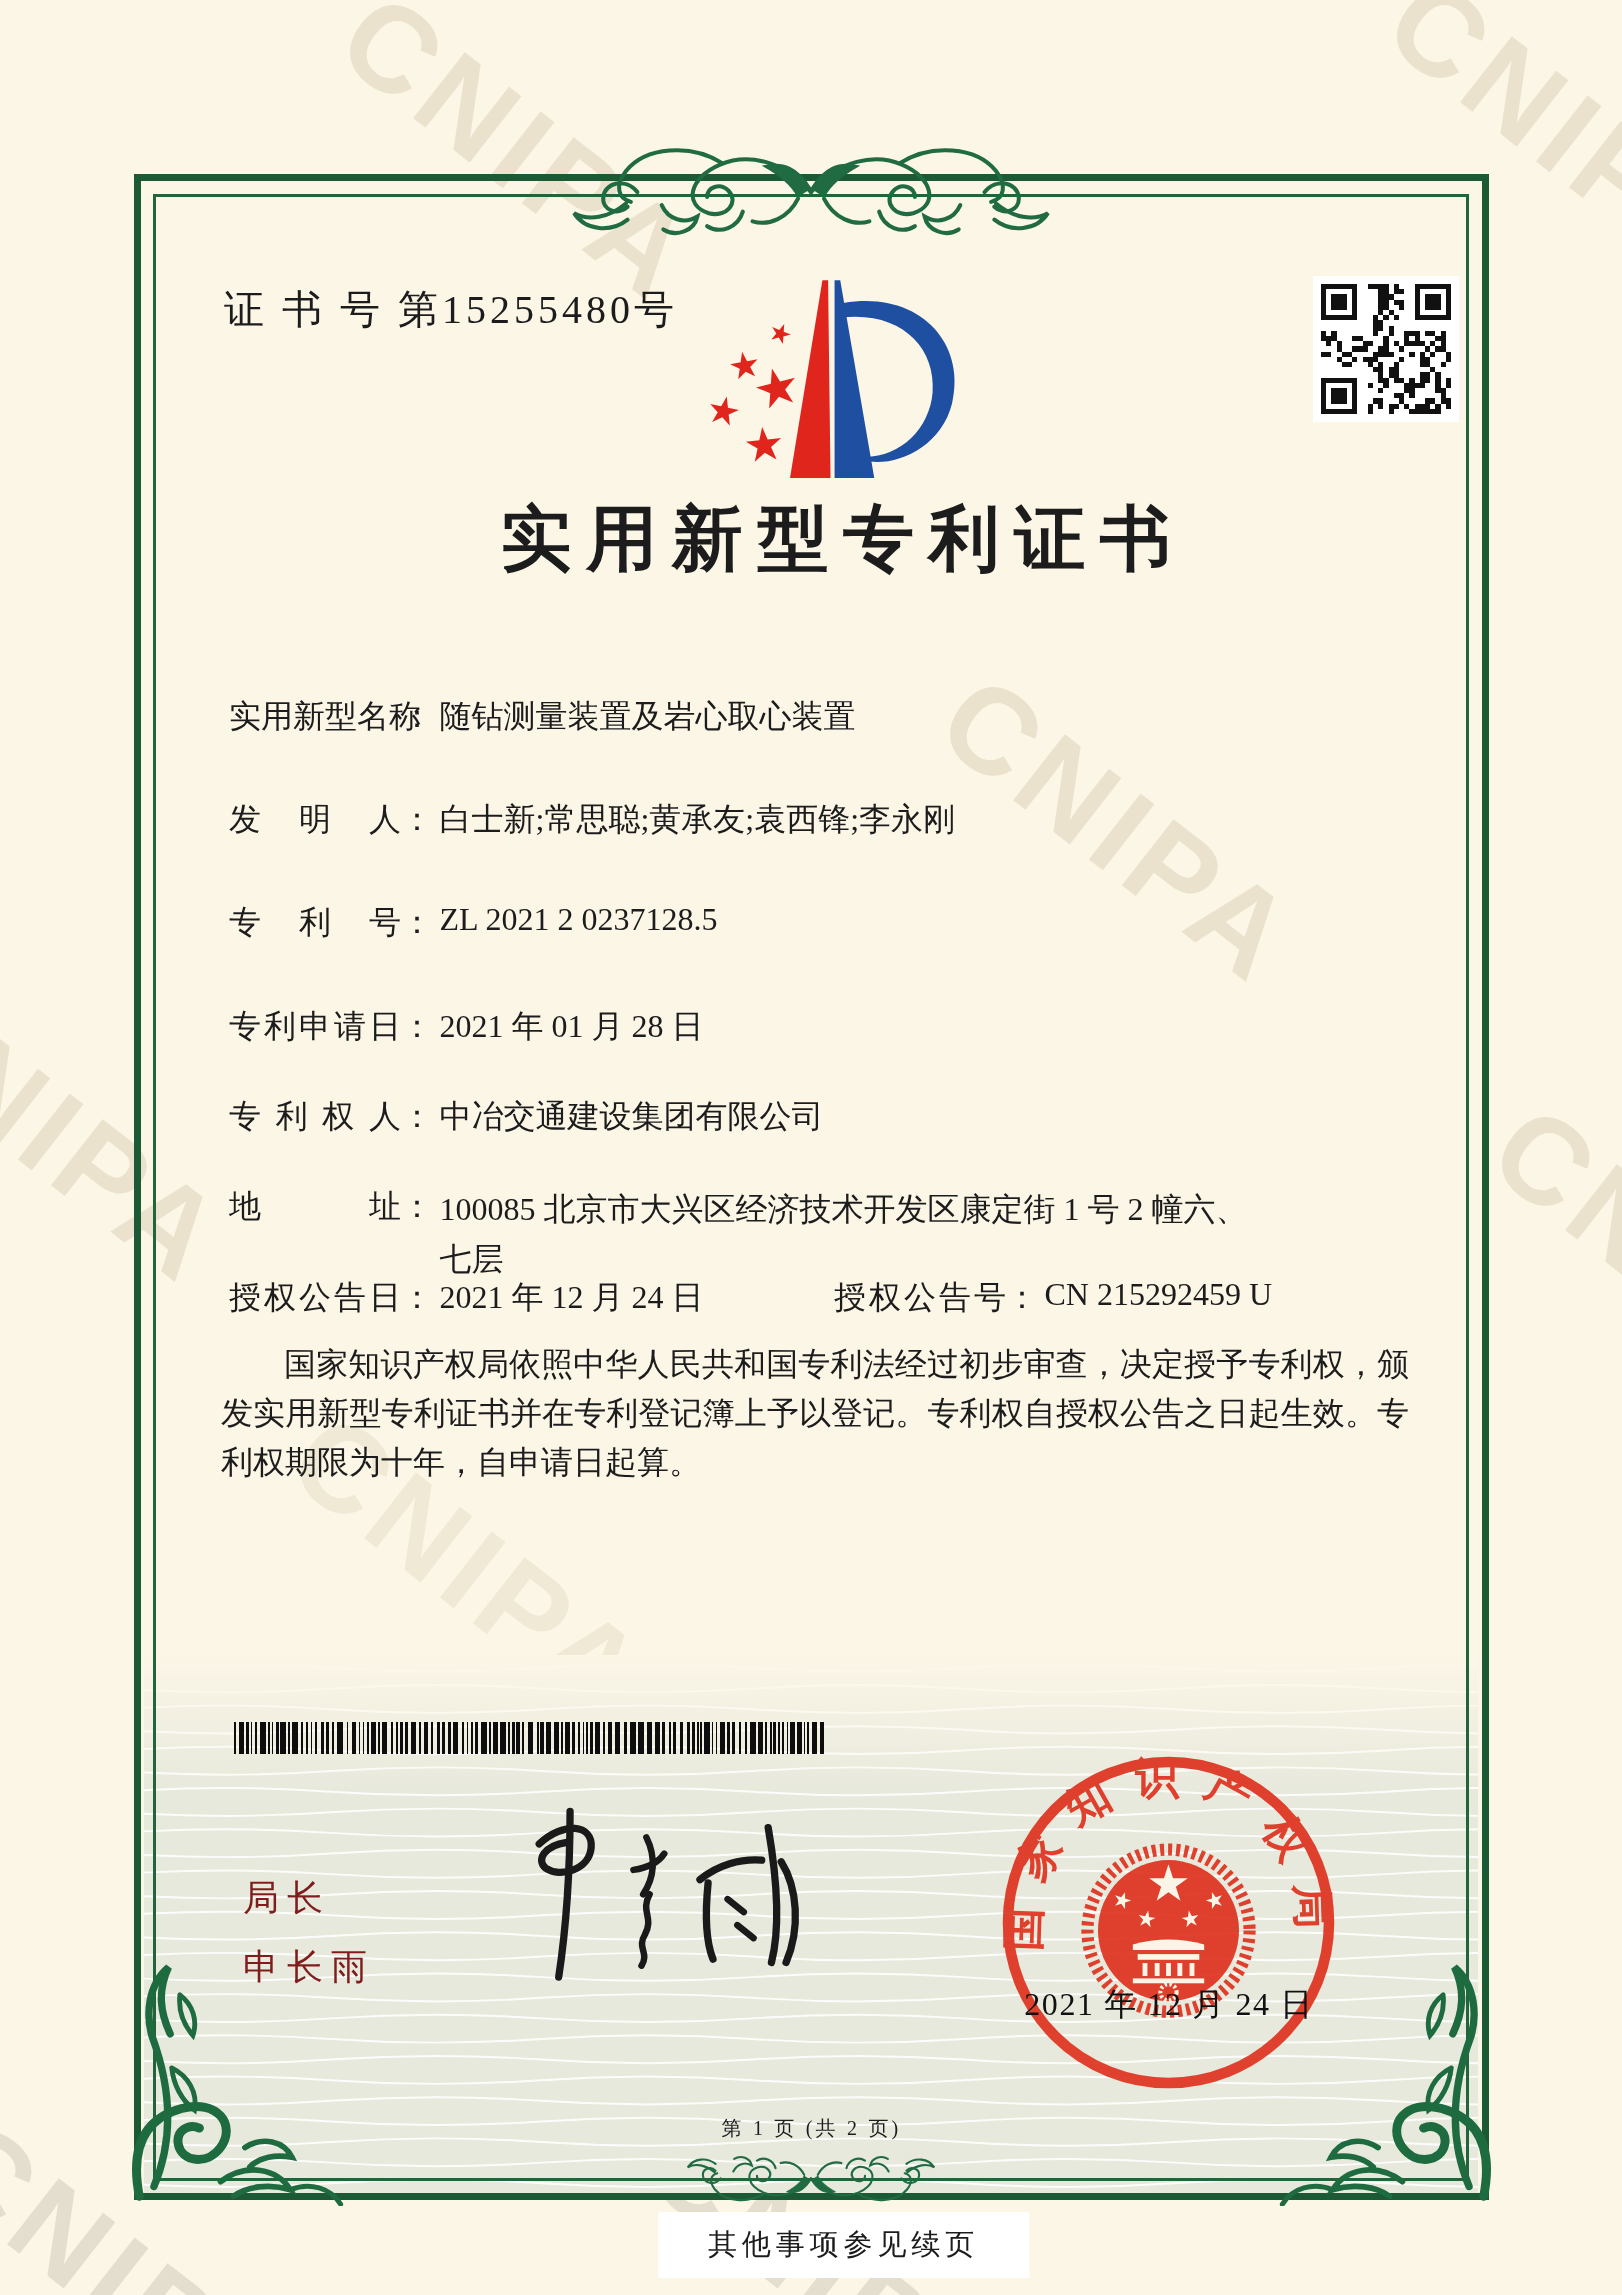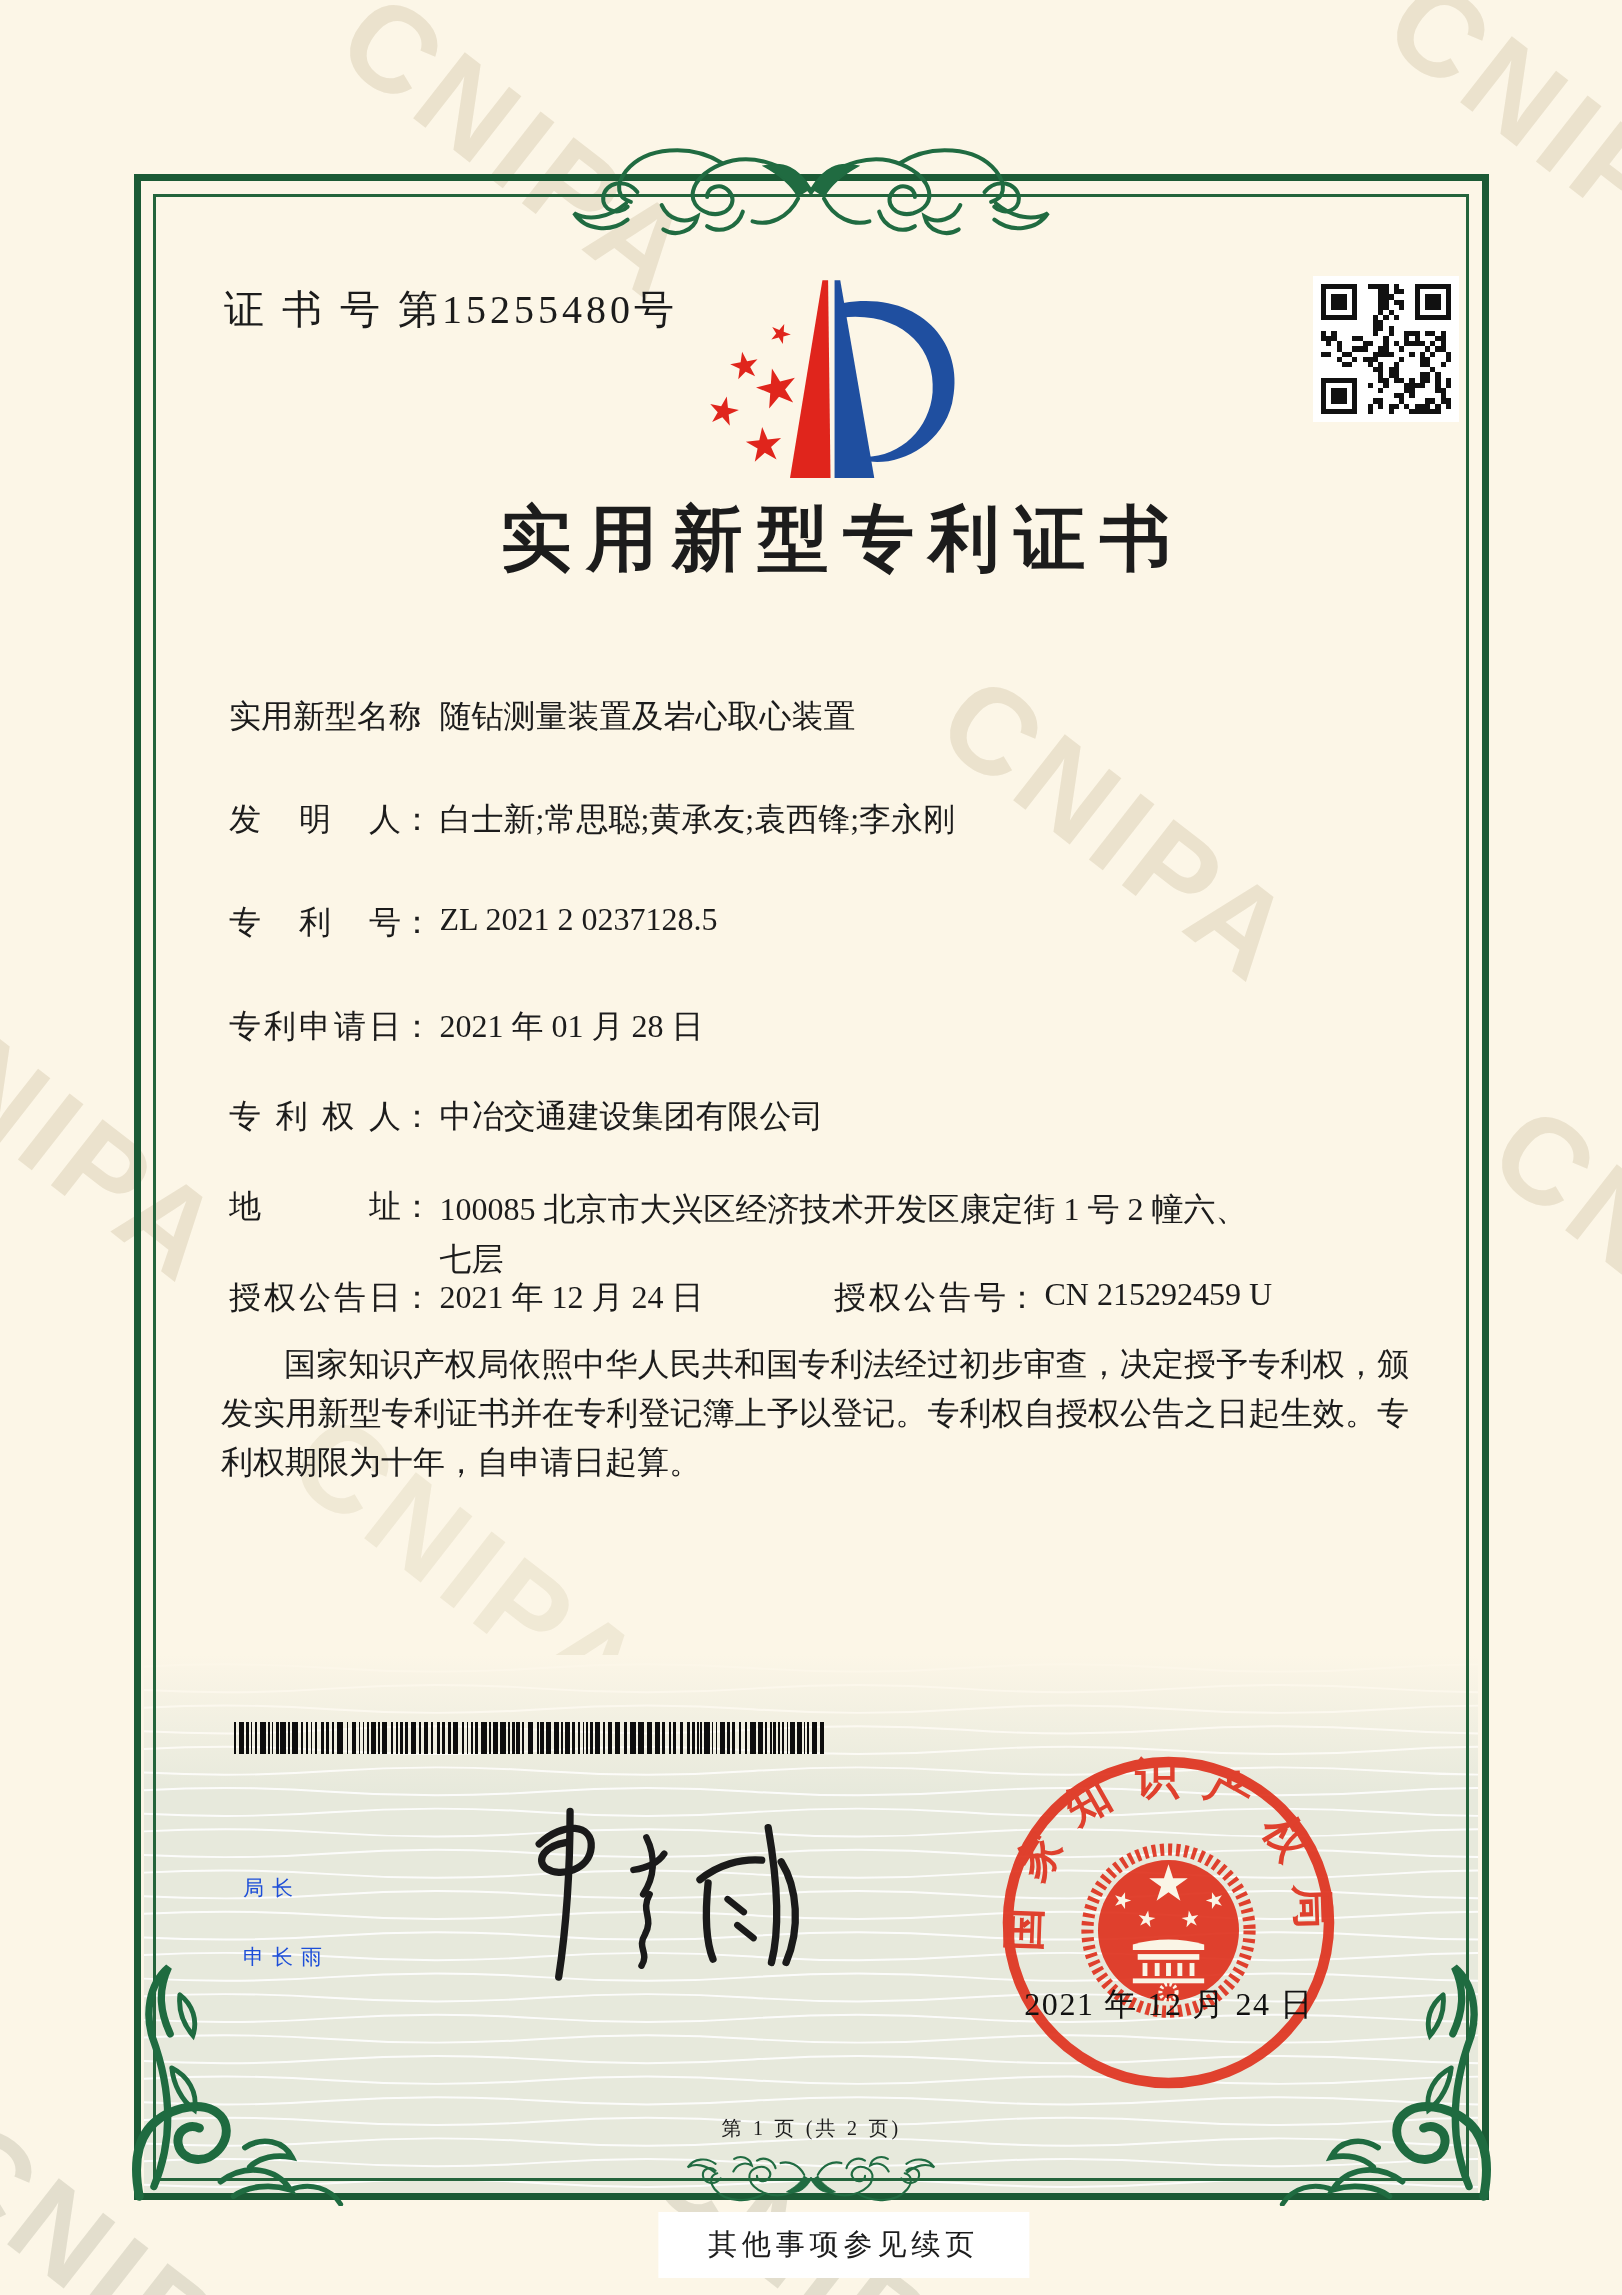--- a/index.html
+++ b/index.html
@@ -31,22 +31,22 @@
   .colon{display:inline-block;vertical-align:top;}
   .val{display:inline-block;margin-left:6.5px;vertical-align:top;}
   .addr-val{white-space:normal;width:909px;line-height:1.55;}
   .addr-val span{display:block;}
   .grant2{position:absolute;left:605px;top:0;}
   
   .para{position:absolute;left:221px;width:1188px;font-size:32px;line-height:49px;
       text-align:justify;text-indent:63px;z-index:6;}
   
   .barcode{position:absolute;left:230px;top:1722px;z-index:6;}
-  .signer{position:absolute;left:243px;font-size:21px;letter-spacing:8px;z-index:6;
-      font-family:"Liberation Sans","DejaVu Sans",sans-serif;color:#1d4ed8;}
+  .signer{position:absolute;left:243px;font-size:36px;letter-spacing:8px;z-index:6;
+      font-family:"Liberation Sans","DejaVu Sans",sans-serif;color:#7f1d1d;}
   .signature{position:absolute;left:471px;top:1800px;z-index:6;}
   .seal{position:absolute;left:978px;top:1732px;z-index:6;}
   .seal-date{position:absolute;left:966px;top:1983px;width:406px;text-align:center;
       font-size:32px;letter-spacing:1.6px;color:#111;z-index:7;}
   .page-no{position:absolute;left:134px;top:2115px;width:1355px;text-align:center;
       font-size:20px;letter-spacing:3.2px;z-index:6;}
   .continuation{position:absolute;left:50%;transform:translateX(-50%);top:2212px;
       background:#ffffff;padding:13px 50px;font-size:29px;letter-spacing:4.9px;z-index:6;white-space:nowrap;margin-left:32px;}
 </style>
 </head>

